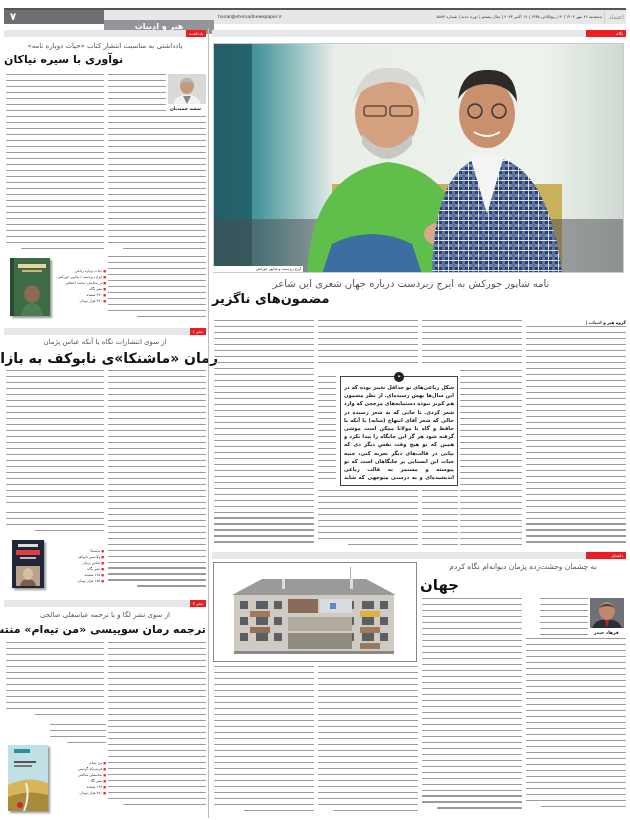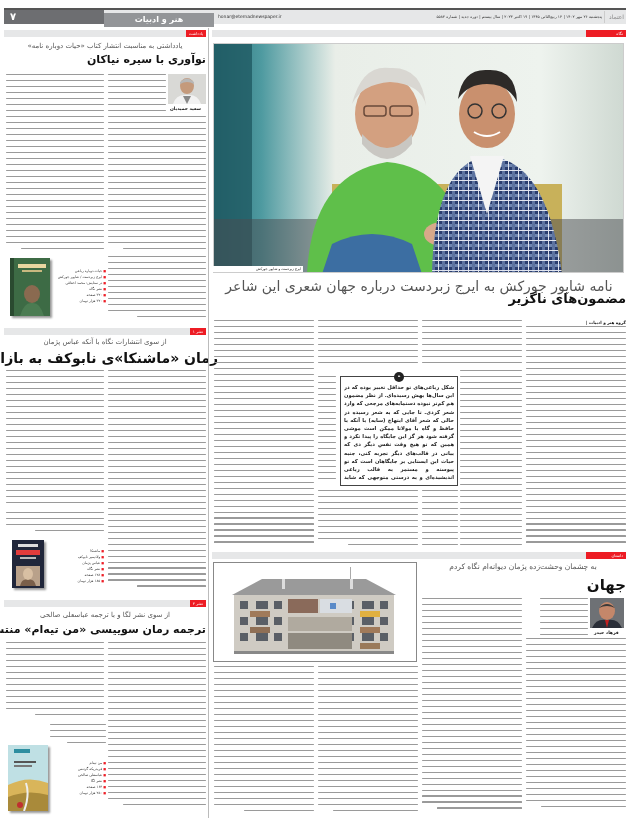--- a/index.html
+++ b/index.html
@@ -1,37 +1,37 @@
 <!DOCTYPE html>
 <html><head>
 <meta charset="utf-8">
 <style>
   * { box-sizing: border-box; margin: 0; padding: 0; }
   html, body { width: 630px; height: 820px; background: #fff; overflow: hidden; }
   body { font-family: "DejaVu Sans", sans-serif; color: #222; position: relative; direction: rtl; }
 
   
   .masthead { position: absolute; top: 8px; left: 4px; width: 622px; height: 16px; border-top: 2px solid #555; display: flex; direction: ltr; }
-  .mh-section { position: absolute; left: 100px; top: 3px; width: 110px; height: 14px; background: #939598; color: #fff; font-size: 8px; font-weight: bold; text-align: center; line-height: 14px; }
+  .mh-section { position: absolute; left: 100px; top: 10px; width: 110px; height: 14px; background: #939598; color: #fff; font-size: 8px; font-weight: bold; text-align: center; line-height: 14px; }
   .mh-email { position: absolute; left: 212px; top: 0; width: 100px; height: 14px; font-size: 4.5px; color: #333; line-height: 14px; padding-left: 2px; }
   .mh-date { position: absolute; right: 24px; top: 0; height: 14px; font-size: 4px; color: #333; line-height: 14px; direction: rtl; }
   .mh-logo { position: absolute; right: 2px; top: 1px; font-size: 6px; color: #888; border-left: 1px solid #ccc; padding-left: 4px; line-height: 12px; }
   .mh-bg { position: absolute; left: 100px; right: 0; top: 0; height: 14px; background: #e6e7e8; }
   .mh-darkbg { position: absolute; left: 0; top: 0; width: 102px; height: 14px; background: #6d6e71; }
 
   
   .bar { position: absolute; height: 7px; background: #e6e7e8; }
   .bar .tag { position: absolute; right: 0; top: 0; height: 7px; background: #ed1c24; color: #fff; font-size: 4px; padding: 0 3px; line-height: 7px; }
   .lines { position: absolute; overflow: hidden; }
   .line { height: 1.4px; background: #9a9a9a; margin-bottom: 4.6px; border-radius: 0.5px; }
   .line.short { width: 70%; margin-right: 0; }
   .line.mid { width: 85%; }
 
   .kicker { position: absolute; text-align: center; color: #555; font-size: 8.5px; white-space: nowrap; }
-  .headline { position: absolute; text-align: right; color: #111; font-weight: bold; white-space: nowrap; }
+  .headline { position: absolute; text-align: left; color: #111; font-weight: bold; white-space: nowrap; }
 
   
   .photo { position: absolute; overflow: hidden; }
   .caption-strip { position: absolute; background: #fff; font-size: 3.5px; color: #111; padding: 0 2px; line-height: 6px; }
 
   .vrule { position: absolute; width: 1px; background: #bbb; }
 
   .book-list { position: absolute; font-size: 3.5px; line-height: 6px; color: #333; }
   .book-list li { list-style: none; }
   .book-list li::before { content: "■ "; color: #ed1c24; font-size: 3px; }
@@ -388,21 +388,21 @@
     <path d="M246 55 Q250 25 275 26 Q304 24 305 58 Q296 40 275 40 Q256 40 246 55Z" fill="#2d2a28"></path>
     <circle cx="263" cy="67" r="7" fill="none" stroke="#333" stroke-width="1.5"></circle>
     <circle cx="287" cy="67" r="7" fill="none" stroke="#333" stroke-width="1.5"></circle>
     <path d="M262 88 Q275 96 288 88" stroke="#fff" stroke-width="2" fill="none"></path>
     <path d="M220 230 Q222 120 275 112 Q335 115 350 230Z" fill="url(#plaid)"></path>
     <path d="M258 112 L275 170 L292 112Z" fill="#f4f4f4"></path>
   </svg>
 </div>
 <div class="caption-strip" style="left:213px; top:266px; width:90px;">ایرج زبردست و شاپور جورکش</div>
 
-<div class="kicker" style="left:212px; top:278px; width:414px; font-size:14px;">نامه شاپور جورکش به ایرج زبردست درباره جهان شعری این شاعر</div>
+<div class="kicker" style="left:204px; top:278px; width:414px; font-size:10px;">نامه شاپور جورکش به ایرج زبردست درباره جهان شعری این شاعر</div>
 <div class="headline" style="left:212px; top:291px; width:414px; font-size:13px;">مضمون‌های ناگزیر</div>
 
 <div style="position:absolute; right:4px; top:320px; width:100px;">
   <span style="font-size:4.2px; font-weight:bold; color:#111; float:right;">گروه هنر و ادبیات |</span>
 </div>
 <div class="lines" style="left:526px; top:326px; width:100px; height:224px;">
   <div class="line"></div>
     <div class="line"></div>
     <div class="line"></div>
     <div class="line"></div>

